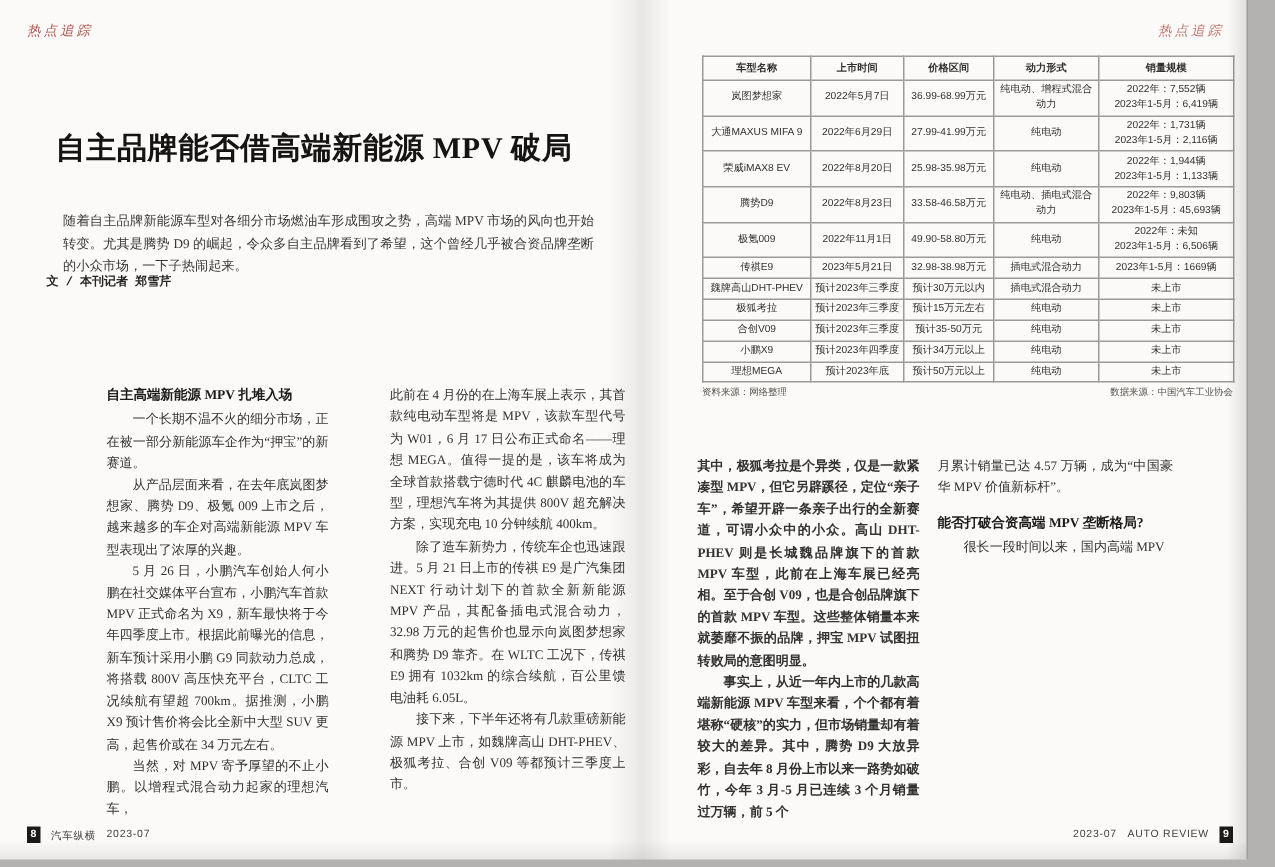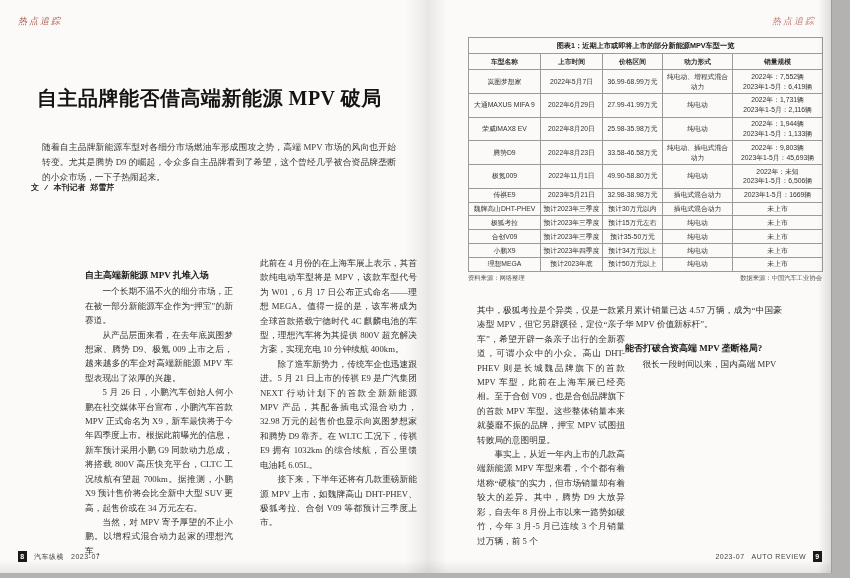--- a/index.html
+++ b/index.html
@@ -87,21 +87,21 @@
   <div class="abs" style="left:18px;top:10px;">
     <span class="section-label">热点追踪</span>
   </div>
 
   <div class="abs headline" style="left:37px;top:85px;">自主品牌能否借高端新能源 MPV 破局</div>
 
   <div class="abs intro" style="left:42px;top:140px;width:354px;">随着自主品牌新能源车型对各细分市场燃油车形成围攻之势，高端 MPV 市场的风向也开始转变。尤其是腾势 D9 的崛起，令众多自主品牌看到了希望，这个曾经几乎被合资品牌垄断的小众市场，一下子热闹起来。</div>
 
   <div class="abs byline" style="left:31px;top:182px;font-family:Liberation Mono, monospace;">文 / 本刊记者 郑雪芹</div>
 
-  <div class="abs col" style="left:85px;top:256px;width:148px;margin-top:12px;">
+  <div class="abs col" style="left:71px;top:256px;width:148px;">
     <div class="subhead">自主高端新能源 MPV 扎堆入场</div>
     <div>
 
     <p>一个长期不温不火的细分市场，正在被一部分新能源车企作为“押宝”的新赛道。</p>
         <p>从产品层面来看，在去年底岚图梦想家、腾势 D9、极氪 009 上市之后，越来越多的车企对高端新能源 MPV 车型表现出了浓厚的兴趣。</p>
         <p>5 月 26 日，小鹏汽车创始人何小鹏在社交媒体平台宣布，小鹏汽车首款 MPV 正式命名为 X9，新车最快将于今年四季度上市。根据此前曝光的信息，新车预计采用小鹏 G9 同款动力总成，将搭载 800V 高压快充平台，CLTC 工况续航有望超 700km。据推测，小鹏 X9 预计售价将会比全新中大型 SUV 更高，起售价或在 34 万元左右。</p>
         <p>当然，对 MPV 寄予厚望的不止小鹏。以增程式混合动力起家的理想汽车，</p>
       </div>
   </div>
 
@@ -128,23 +128,20 @@
     <table class="chart-table">
       <colgroup>
         <col class="c1">
           <col class="c2">
           <col class="c3">
           <col class="c4">
           <col class="c5">
       </colgroup>
       <thead>
         <tr>
-          <th class="tbl-title" colspan="5">图表1：近期上市或即将上市的部分新能源MPV车型一览</th>
-        </tr>
-        <tr>
             <th>车型名称</th>
             <th>上市时间</th>
             <th>价格区间</th>
             <th>动力形式</th>
             <th>销量规模</th>
           </tr>
       </thead>
       <tbody>
           <tr>
             <td>岚图梦想家</td>
@@ -229,21 +226,21 @@
             <td>未上市</td>
           </tr>
         </tbody>
     </table>
     <div class="tbl-sources">
       <span>资料来源：网络整理</span>
       <span>数据来源：中国汽车工业协会</span>
     </div>
   </div>
 
-  <div class="abs col" style="left:477px;top:303px;width:148px;">
+  <div class="abs col" style="left:465px;top:303px;width:148px;font-weight:bold;">
     <p class="no-indent">其中，极狐考拉是个异类，仅是一款紧凑型 MPV，但它另辟蹊径，定位“亲子车”，希望开辟一条亲子出行的全新赛道，可谓小众中的小众。高山 DHT-PHEV 则是长城魏品牌旗下的首款 MPV 车型，此前在上海车展已经亮相。至于合创 V09，也是合创品牌旗下的首款 MPV 车型。这些整体销量本来就萎靡不振的品牌，押宝 MPV 试图扭转败局的意图明显。</p>
     <div>
 
     <p>事实上，从近一年内上市的几款高端新能源 MPV 车型来看，个个都有着堪称“硬核”的实力，但市场销量却有着较大的差异。其中，腾势 D9 大放异彩，自去年 8 月份上市以来一路势如破竹，今年 3 月-5 月已连续 3 个月销量过万辆，前 5 个</p>
       </div>
   </div>
 
   <div class="abs col" style="left:625px;top:303px;width:157px;">
     <p class="no-indent">月累计销量已达 4.57 万辆，成为“中国豪华 MPV 价值新标杆”。</p>
     <div class="subhead spaced">能否打破合资高端 MPV 垄断格局?</div>

